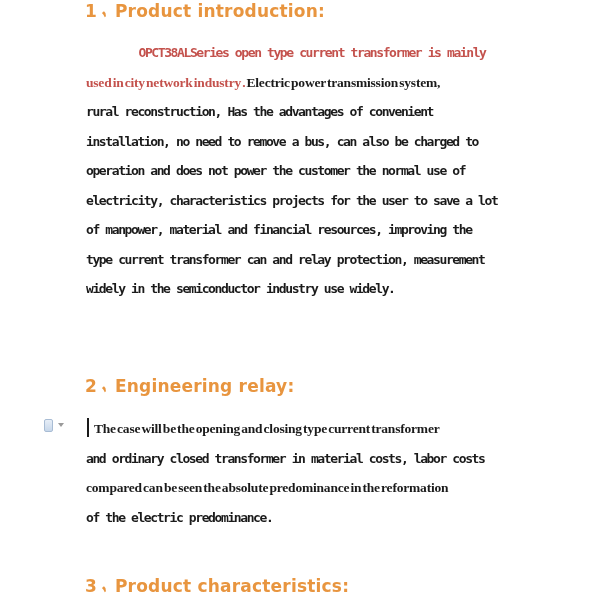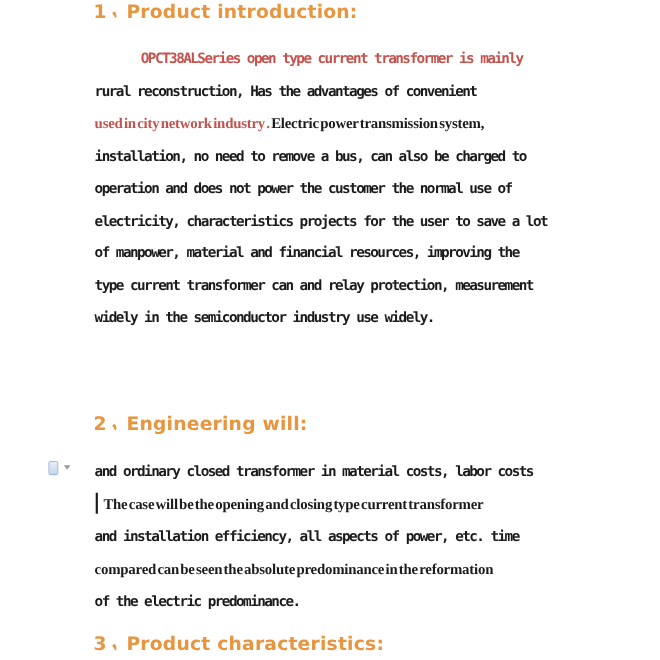--- a/index.html
+++ b/index.html
@@ -115,36 +115,35 @@
 <div class="page">
 
   <div class="margin-btn">
     <span class="clipboard"></span>
     <span class="dd"></span>
   </div>
 
   <div class="heading h1"><span class="num">1</span><span class="sep">,</span><span class="title">Product introduction:</span></div>
 
   <div class="para p1">
-      <div class="line" style="padding-left: 42px;"><span class="seg red-mono">OPCT38ALSeries open type current transformer is mainly</span></div>
+      <div class="line" style="padding-left: 42px; text-align: center;"><span class="seg red-mono">OPCT38ALSeries open type current transformer is mainly</span></div>
+      <div class="line"><span class="seg red-serif">used in city network industry .</span><span class="seg serif"> Electric power transmission system,</span></div>
       <div class="line"><span class="seg mono">rural reconstruction, Has the advantages of convenient</span></div>
-      <div class="line"><span class="seg red-serif">used in city network industry .</span><span class="seg serif"> Electric power transmission system,</span></div>
       <div class="line"><span class="seg mono">installation, no need to remove a bus, can also be charged to</span></div>
       <div class="line"><span class="seg mono">operation and does not power the customer the normal use of</span></div>
       <div class="line"><span class="seg mono">electricity, characteristics projects for the user to save a lot</span></div>
       <div class="line"><span class="seg mono">of manpower, material and financial resources, improving the</span></div>
       <div class="line"><span class="seg mono">type current transformer can and relay protection, measurement</span></div>
       <div class="line"><span class="seg mono">widely in the semiconductor industry use widely.</span></div>
     </div>
 
-  <div class="heading h2"><span class="num">2</span><span class="sep">,</span><span class="title">Engineering will:</span></div>
+  <div class="heading h2"><span class="num">2</span><span class="sep">,</span><span class="title">Engineering relay:</span></div>
 
   <div class="para p2">
+      <div class="line"><span class="cursor"></span><span class="seg serif">The case will be the opening and closing type current transformer</span></div>
       <div class="line"><span class="seg mono">and ordinary closed transformer in material costs, labor costs</span></div>
-      <div class="line"><span class="cursor"></span><span class="seg serif">The case will be the opening and closing type current transformer</span></div>
-      <div class="line"><span class="seg mono">and installation efficiency, all aspects of power, etc. time</span></div>
       <div class="line"><span class="seg serif">compared can be seen the absolute predominance in the reformation</span></div>
       <div class="line"><span class="seg mono">of the electric predominance.</span></div>
     </div>
 
   <div class="heading h3"><span class="num">3</span><span class="sep">,</span><span class="title">Product characteristics:</span></div>
 
 </div>
 
 </body></html>

